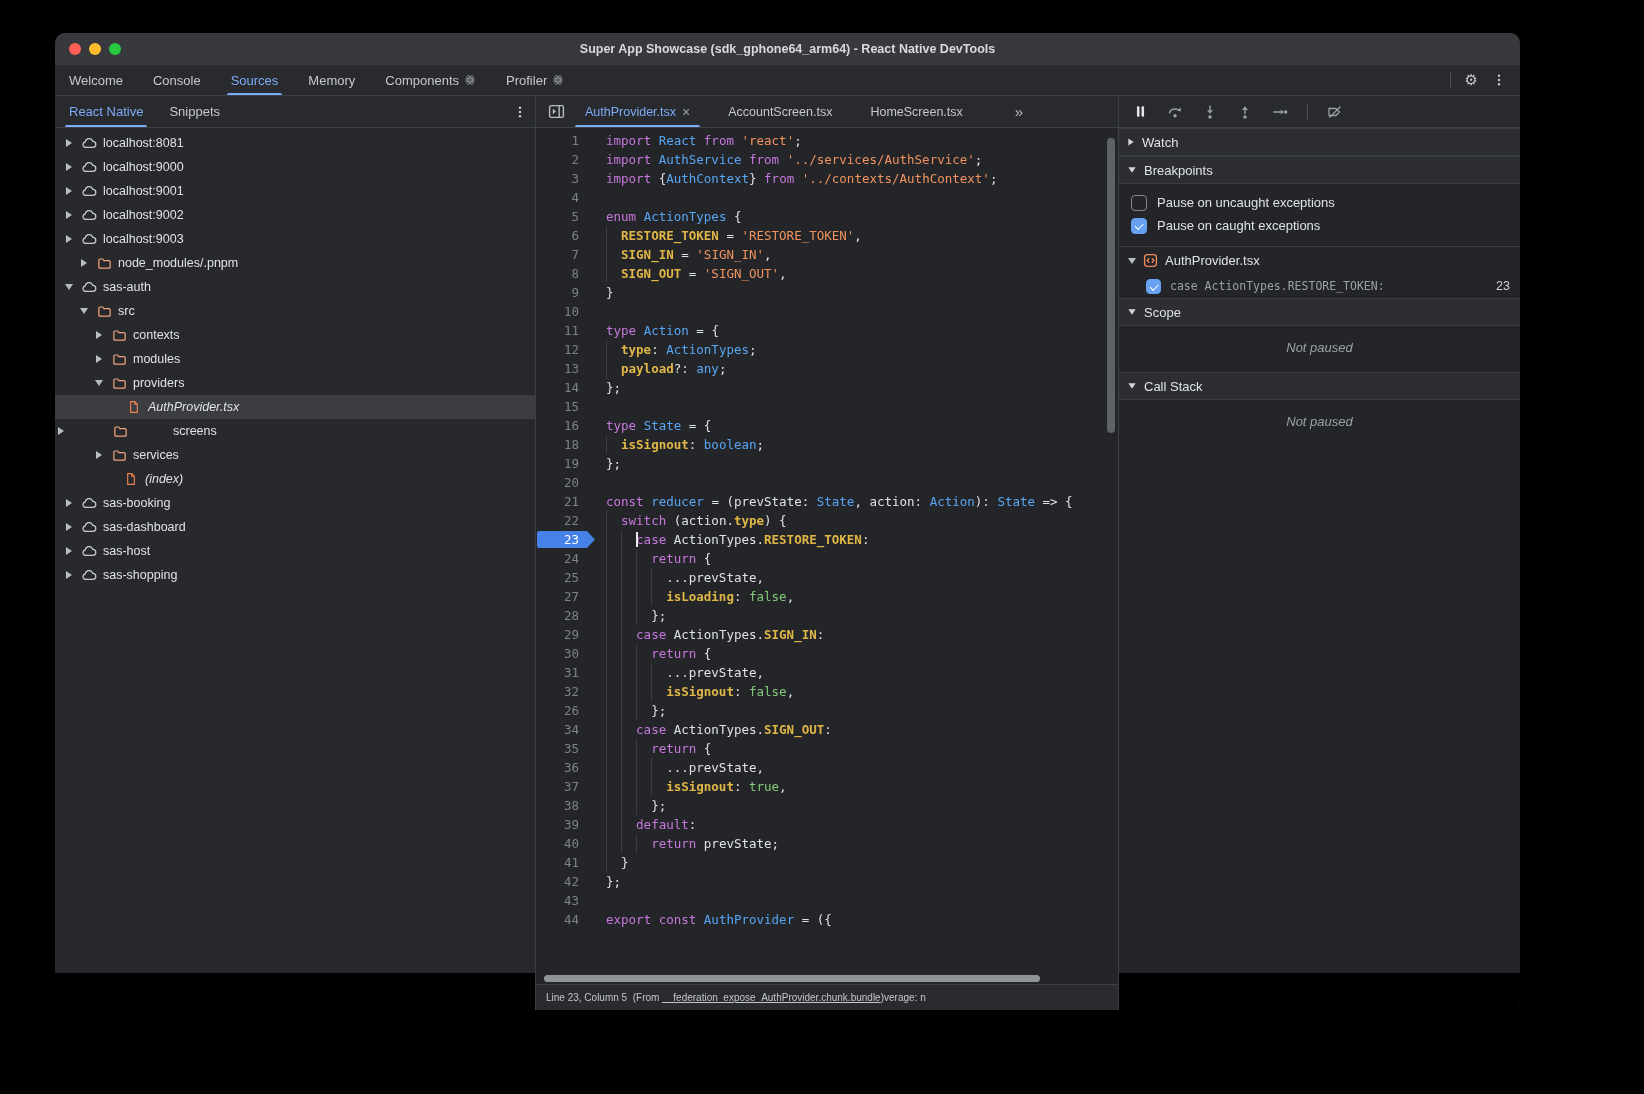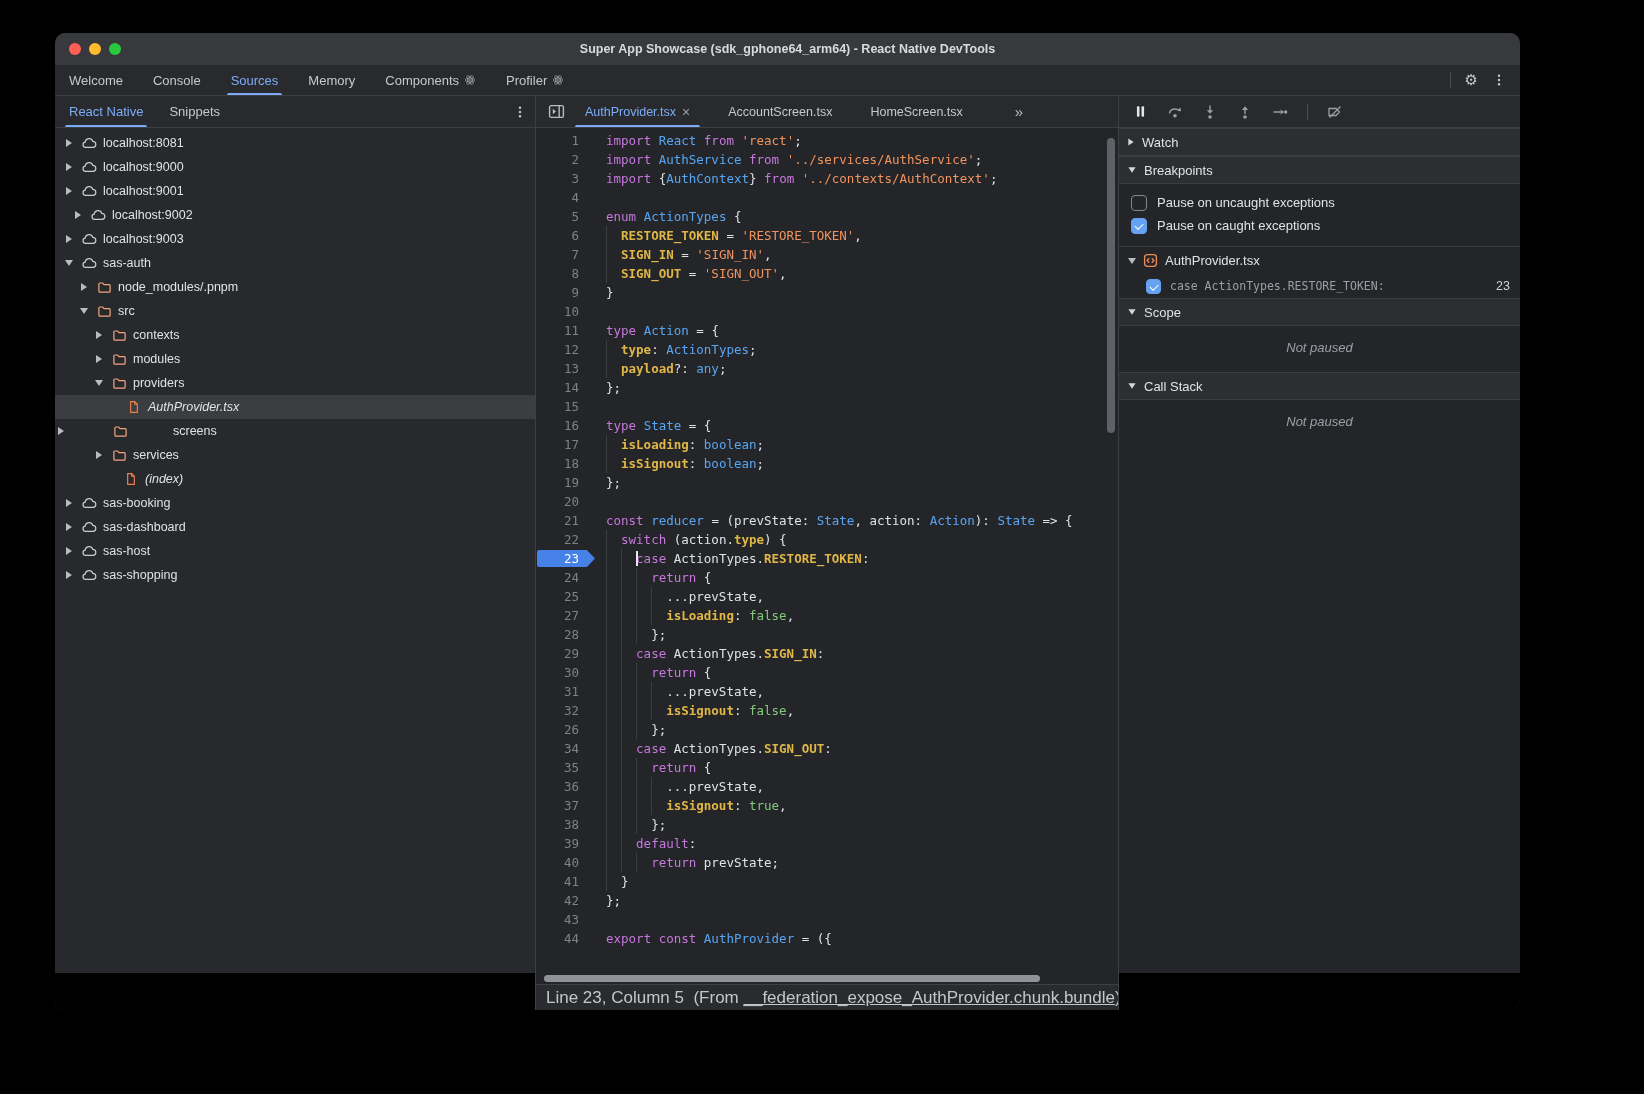--- a/index.html
+++ b/index.html
@@ -90,21 +90,21 @@
   .bp-entry .cb{width:15px;height:15px}
   .bp-code{font-family:"DejaVu Sans Mono",monospace;font-size:11.5px;color:var(--muted);white-space:pre}
   .bp-line{margin-left:auto;color:#cfd2d6;font-size:12.5px}
   .not-paused{padding:14px 0 17px;text-align:center;font-style:italic;color:var(--muted)}
   
   .bottom{height:37px;flex:none;position:relative;background:#000}
   .status-wrap{position:absolute;left:480px;top:0;width:584px;height:37px;border-left:1px solid var(--border);border-right:1px solid var(--border)}
   .hscroll{height:11px;background:var(--bg);position:relative}
   .hthumb{position:absolute;left:8px;top:2px;width:496px;height:7px;border-radius:4px;background:#8f9398}
   .statusbar{height:26px;background:#2a2b2e;border-top:1px solid var(--border);display:flex;align-items:center;
-             padding:0 10px;font-size:17px;color:#c3c6cb;white-space:pre;overflow:hidden}
+             padding:0 10px;font-size:10px;color:#c3c6cb;white-space:pre;overflow:hidden}
   .slink{text-decoration:underline}
   svg{display:block}
 </style>
 </head>
 <body>
 
 <div class="stage">
   <div class="window">
 
     <div class="titlebar">
@@ -223,21 +223,21 @@
               </span>
               <span class="ticon">
                 <span class="icn">
                   <svg width="16" height="16" viewBox="0 0 16 16" fill="none" stroke="#c9ccd1" stroke-width="1.2">
                     <path d="M11.9 12.3H4.6a2.6 2.6 0 0 1-.47-5.16 3.9 3.9 0 0 1 7.6-.84 2.85 2.85 0 0 1 .17 6z"></path>
                   </svg>
                 </span>
               </span>
               <span class="tlabel">localhost:9001</span>
             </div>
-            <div class="trow" style="padding-left: 17px;">
+            <div class="trow" style="padding-left: 8px;">
               <span class="expander">
                 <span class="tri-r"></span>
               </span>
               <span class="ticon">
                 <span class="icn">
                   <svg width="16" height="16" viewBox="0 0 16 16" fill="none" stroke="#c9ccd1" stroke-width="1.2">
                     <path d="M11.9 12.3H4.6a2.6 2.6 0 0 1-.47-5.16 3.9 3.9 0 0 1 7.6-.84 2.85 2.85 0 0 1 .17 6z"></path>
                   </svg>
                 </span>
               </span>
@@ -248,46 +248,46 @@
                 <span class="tri-r"></span>
               </span>
               <span class="ticon">
                 <span class="icn">
                   <svg width="16" height="16" viewBox="0 0 16 16" fill="none" stroke="#c9ccd1" stroke-width="1.2">
                     <path d="M11.9 12.3H4.6a2.6 2.6 0 0 1-.47-5.16 3.9 3.9 0 0 1 7.6-.84 2.85 2.85 0 0 1 .17 6z"></path>
                   </svg>
                 </span>
               </span>
               <span class="tlabel">localhost:9003</span>
-            </div>
-            <div class="trow" style="padding-left: 8px;">
-              <span class="expander">
-                <span class="tri-d"></span>
-              </span>
-              <span class="ticon">
-                <span class="icn">
-                  <svg width="16" height="16" viewBox="0 0 16 16" fill="none" stroke="#c9ccd1" stroke-width="1.2">
-                    <path d="M11.9 12.3H4.6a2.6 2.6 0 0 1-.47-5.16 3.9 3.9 0 0 1 7.6-.84 2.85 2.85 0 0 1 .17 6z"></path>
-                  </svg>
-                </span>
-              </span>
-              <span class="tlabel">sas-auth</span>
             </div>
             <div class="trow" style="padding-left: 23px;">
               <span class="expander">
                 <span class="tri-r"></span>
               </span>
               <span class="ticon">
                 <span class="icn">
                   <svg width="15" height="15" viewBox="0 0 16 16" fill="none" stroke="#efa47f" stroke-width="1.3">
                     <path d="M2 4.2c0-.6.4-1 1-1h3l1.4 1.8h5.6c.6 0 1 .4 1 1v6c0 .6-.4 1-1 1H3c-.6 0-1-.4-1-1z"></path>
                   </svg>
                 </span>
               </span>
               <span class="tlabel">node_modules/.pnpm</span>
+            </div>
+            <div class="trow" style="padding-left: 8px;">
+              <span class="expander">
+                <span class="tri-d"></span>
+              </span>
+              <span class="ticon">
+                <span class="icn">
+                  <svg width="16" height="16" viewBox="0 0 16 16" fill="none" stroke="#c9ccd1" stroke-width="1.2">
+                    <path d="M11.9 12.3H4.6a2.6 2.6 0 0 1-.47-5.16 3.9 3.9 0 0 1 7.6-.84 2.85 2.85 0 0 1 .17 6z"></path>
+                  </svg>
+                </span>
+              </span>
+              <span class="tlabel">sas-auth</span>
             </div>
             <div class="trow" style="padding-left: 23px;">
               <span class="expander">
                 <span class="tri-d"></span>
               </span>
               <span class="ticon">
                 <span class="icn">
                   <svg width="15" height="15" viewBox="0 0 16 16" fill="none" stroke="#efa47f" stroke-width="1.3">
                     <path d="M2 4.2c0-.6.4-1 1-1h3l1.4 1.8h5.6c.6 0 1 .4 1 1v6c0 .6-.4 1-1 1H3c-.6 0-1-.4-1-1z"></path>
                   </svg>
@@ -475,21 +475,20 @@
               <div class="cl"><span class="gut"><span class="num">7</span></span><span class="ct"><span class="ig"></span><span class="tk tk-p">SIGN_IN </span><span class="tk tk-d">= </span><span class="tk tk-s">'SIGN_IN'</span><span class="tk tk-d">,</span></span></div>
               <div class="cl"><span class="gut"><span class="num">8</span></span><span class="ct"><span class="ig"></span><span class="tk tk-p">SIGN_OUT </span><span class="tk tk-d">= </span><span class="tk tk-s">'SIGN_OUT'</span><span class="tk tk-d">,</span></span></div>
               <div class="cl"><span class="gut"><span class="num">9</span></span><span class="ct"><span class="tk tk-d">}</span></span></div>
               <div class="cl"><span class="gut"><span class="num">10</span></span><span class="ct"></span></div>
               <div class="cl"><span class="gut"><span class="num">11</span></span><span class="ct"><span class="tk tk-k">type </span><span class="tk tk-t">Action </span><span class="tk tk-d">= {</span></span></div>
               <div class="cl"><span class="gut"><span class="num">12</span></span><span class="ct"><span class="ig"></span><span class="tk tk-p">type</span><span class="tk tk-d">: </span><span class="tk tk-t">ActionTypes</span><span class="tk tk-d">;</span></span></div>
               <div class="cl"><span class="gut"><span class="num">13</span></span><span class="ct"><span class="ig"></span><span class="tk tk-p">payload</span><span class="tk tk-d">?: </span><span class="tk tk-t">any</span><span class="tk tk-d">;</span></span></div>
               <div class="cl"><span class="gut"><span class="num">14</span></span><span class="ct"><span class="tk tk-d">};</span></span></div>
               <div class="cl"><span class="gut"><span class="num">15</span></span><span class="ct"></span></div>
               <div class="cl"><span class="gut"><span class="num">16</span></span><span class="ct"><span class="tk tk-k">type </span><span class="tk tk-t">State </span><span class="tk tk-d">= {</span></span></div>
-              <div class="cl"><span class="gut"><span class="num">17</span></span><span class="ct"><span class="ig"></span><span class="tk tk-p">isLoading</span><span class="tk tk-d">: </span><span class="tk tk-t">boolean</span><span class="tk tk-d">;</span></span></div>
               <div class="cl"><span class="gut"><span class="num">18</span></span><span class="ct"><span class="ig"></span><span class="tk tk-p">isSignout</span><span class="tk tk-d">: </span><span class="tk tk-t">boolean</span><span class="tk tk-d">;</span></span></div>
               <div class="cl"><span class="gut"><span class="num">19</span></span><span class="ct"><span class="tk tk-d">};</span></span></div>
               <div class="cl"><span class="gut"><span class="num">20</span></span><span class="ct"></span></div>
               <div class="cl"><span class="gut"><span class="num">21</span></span><span class="ct"><span class="tk tk-k">const </span><span class="tk tk-t">reducer </span><span class="tk tk-d">= (prevState: </span><span class="tk tk-t">State</span><span class="tk tk-d">, action: </span><span class="tk tk-t">Action</span><span class="tk tk-d">): </span><span class="tk tk-t">State</span><span class="tk tk-d"> =&gt; {</span></span></div>
               <div class="cl"><span class="gut"><span class="num">22</span></span><span class="ct"><span class="ig"></span><span class="tk tk-k">switch </span><span class="tk tk-d">(action.</span><span class="tk tk-p">type</span><span class="tk tk-d">) {</span></span></div>
               <div class="cl bp"><span class="gut"><span class="bpmark"></span><span class="num">23</span></span><span class="ct"><span class="ig"></span><span class="ig"></span><span class="caret" style="left: calc(4ch + 15px);"></span><span class="tk tk-k">case </span><span class="tk tk-d">ActionTypes.</span><span class="tk tk-p">RESTORE_TOKEN</span><span class="tk tk-d">:</span></span></div>
               <div class="cl"><span class="gut"><span class="num">24</span></span><span class="ct"><span class="ig"></span><span class="ig"></span><span class="ig"></span><span class="tk tk-k">return </span><span class="tk tk-d">{</span></span></div>
               <div class="cl"><span class="gut"><span class="num">25</span></span><span class="ct"><span class="ig"></span><span class="ig"></span><span class="ig"></span><span class="ig"></span><span class="tk tk-d">...prevState,</span></span></div>
               <div class="cl"><span class="gut"><span class="num">27</span></span><span class="ct"><span class="ig"></span><span class="ig"></span><span class="ig"></span><span class="ig"></span><span class="tk tk-p">isLoading</span><span class="tk tk-d">: </span><span class="tk tk-b">false</span><span class="tk tk-d">,</span></span></div>
               <div class="cl"><span class="gut"><span class="num">28</span></span><span class="ct"><span class="ig"></span><span class="ig"></span><span class="ig"></span><span class="tk tk-d">};</span></span></div>

